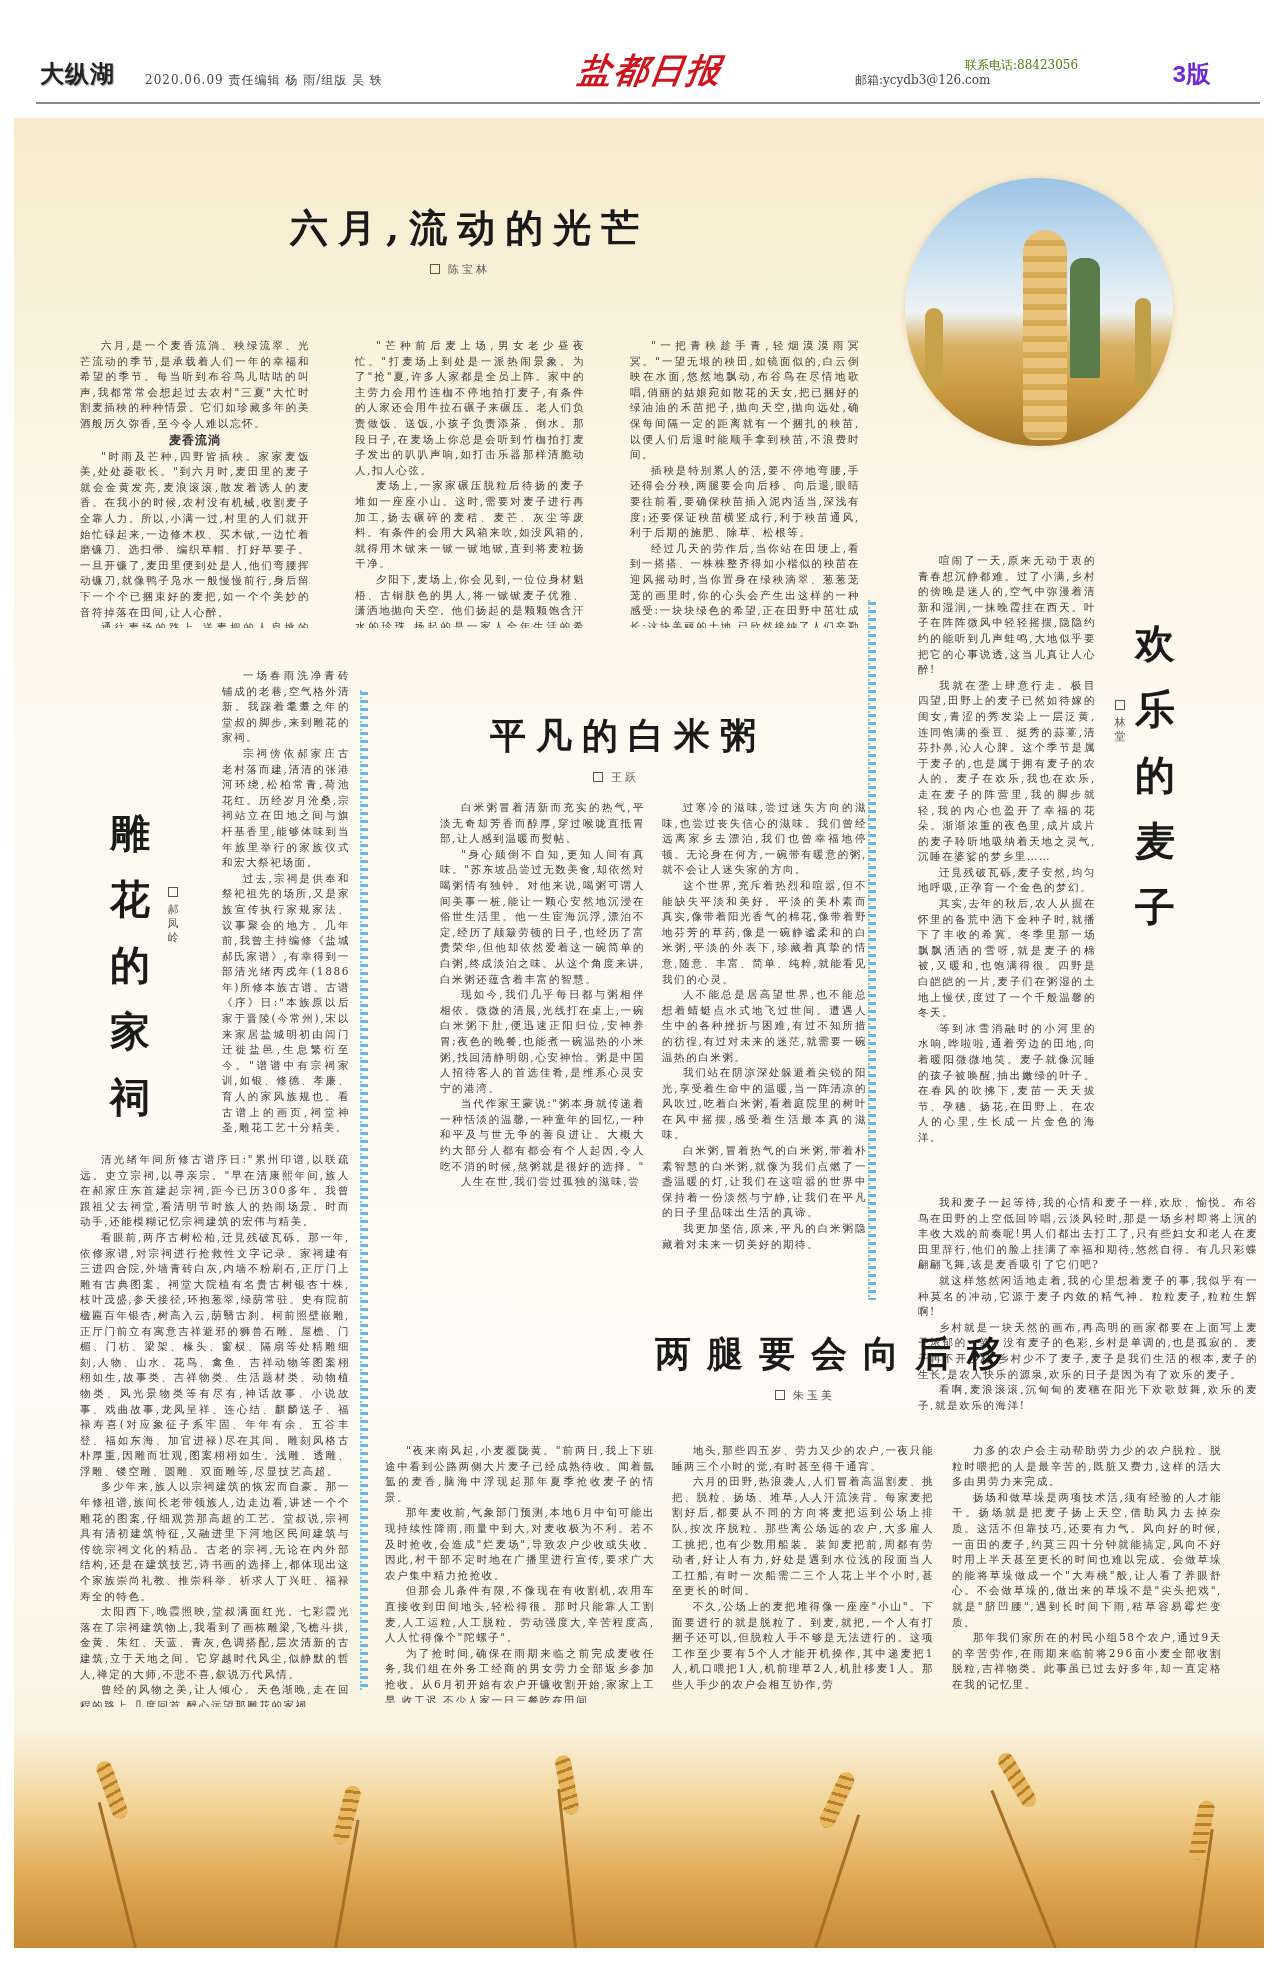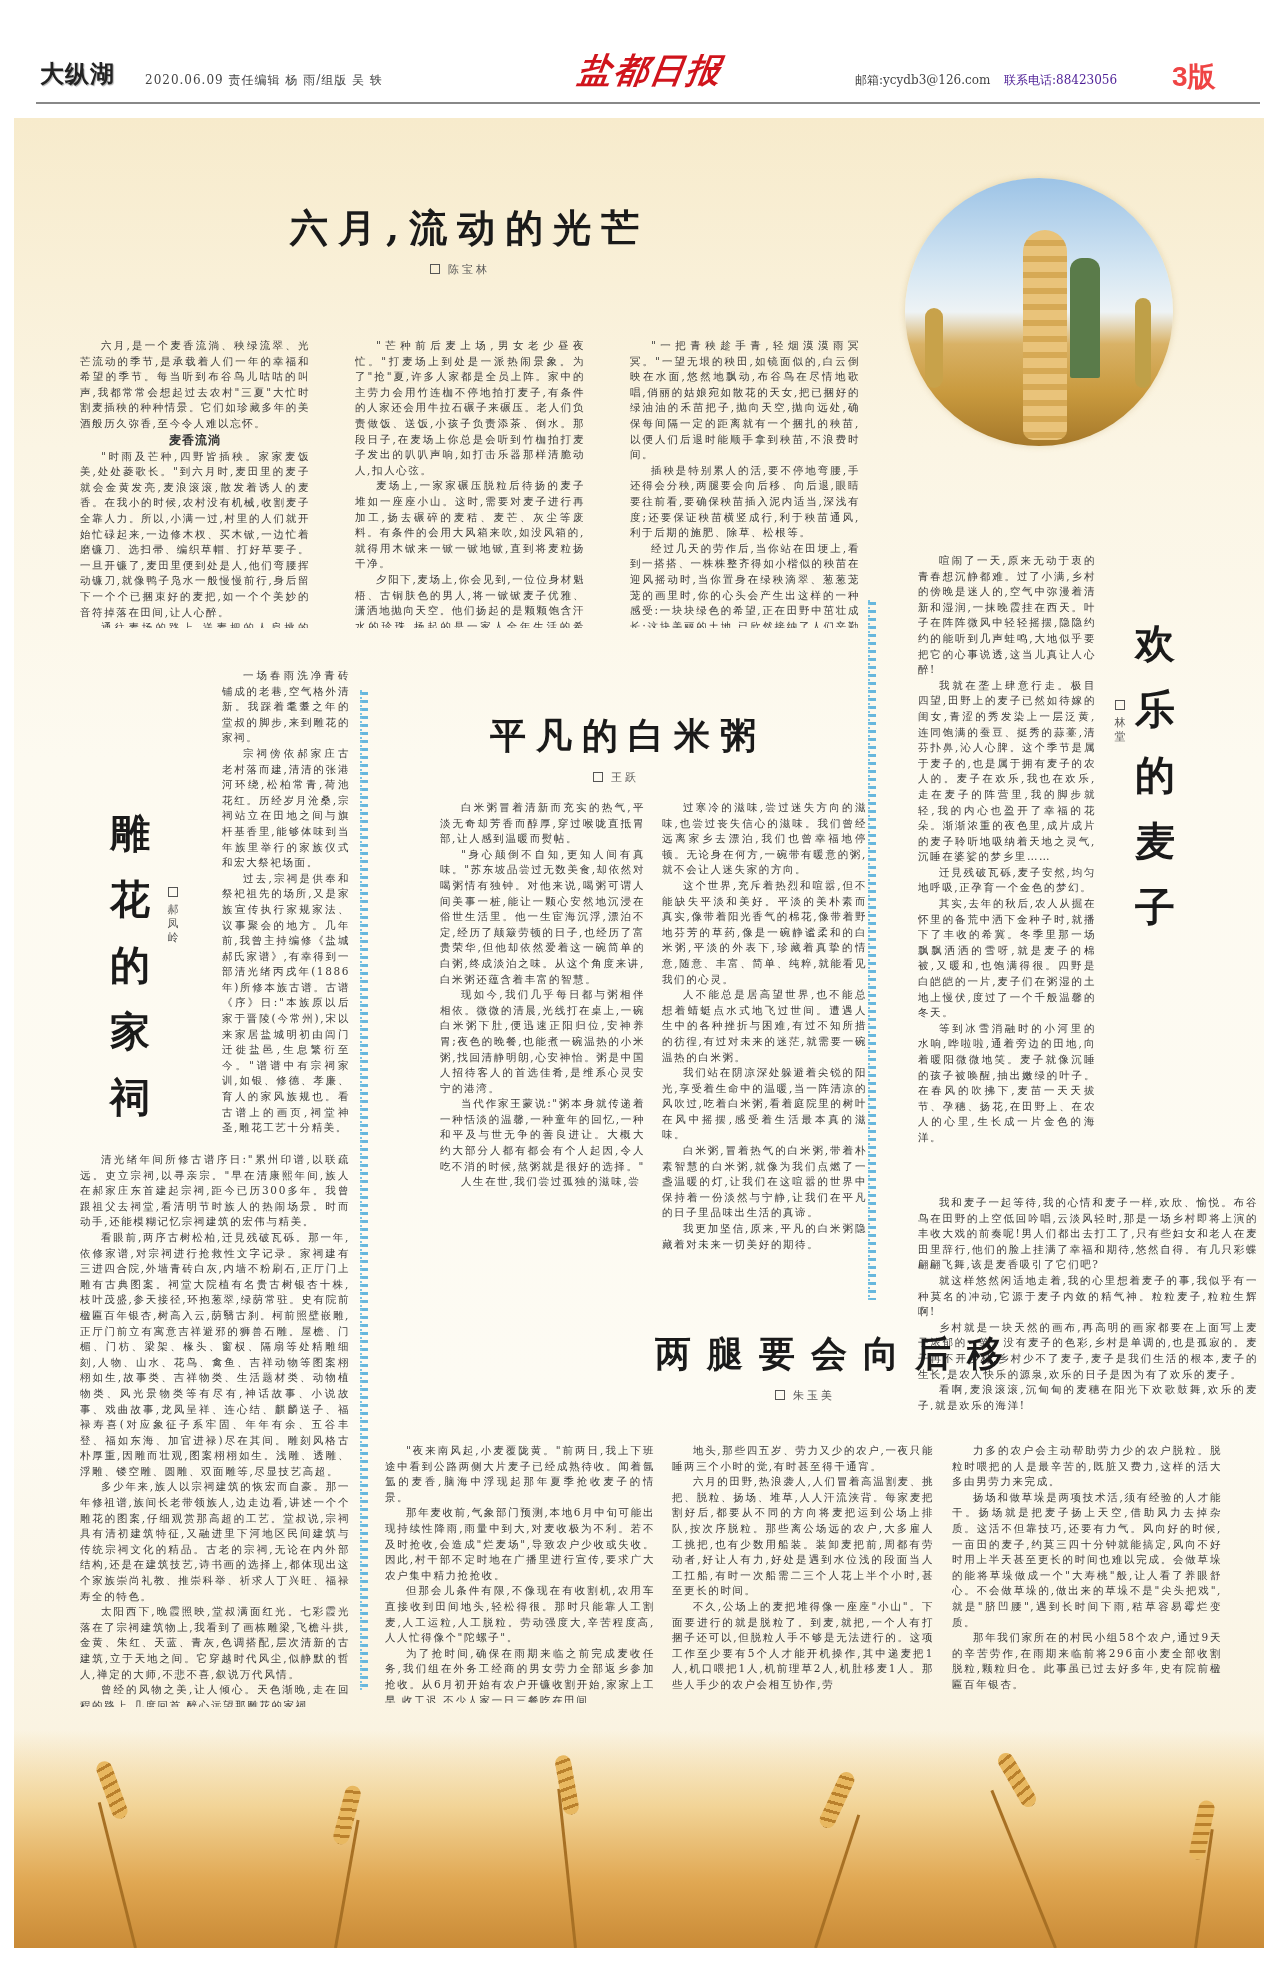--- a/index.html
+++ b/index.html
@@ -5,22 +5,22 @@
   * { box-sizing: border-box; margin: 0; padding: 0; }
   html, body { width: 1280px; height: 1965px; background: #ffffff; overflow: hidden; }
   body { position: relative; font-family: "DejaVu Serif", serif; color: #333; }
 
   
   .masthead { position: absolute; left: 0; top: 0; width: 1280px; height: 110px; background: #fff; }
   .mh-section { position: absolute; left: 40px; top: 58px; font-family: "DejaVu Sans", sans-serif; font-weight: bold; font-size: 24px; color: #222; text-shadow: 1px 1px 1px #aaa; letter-spacing: 1px; }
   .mh-date { position: absolute; left: 145px; top: 72px; font-size: 12px; color: #444; letter-spacing: 1px; }
   .mh-logo { position: absolute; left: 578px; top: 48px; font-family: "DejaVu Serif", serif; font-style: italic; font-weight: bold; font-size: 34px; color: #d0141c; letter-spacing: 2px; transform: skewX(-8deg); }
   .mh-email { position: absolute; left: 855px; top: 72px; font-size: 12px; color: #444; }
-  .mh-phone { position: absolute; left: 965px; top: 72px; font-size: 12px; color: #4c1d95; margin-left: 39px; }
-  .mh-page { position: absolute; left: 1172px; top: 58px; font-family: Liberation Sans, sans-serif; font-weight: bold; font-size: 28px; color: #ef4444; }
+  .mh-phone { position: absolute; left: 965px; top: 57px; font-size: 12px; color: #4d7c0f; }
+  .mh-page { position: absolute; left: 1172px; top: 58px; font-family: Liberation Mono, monospace; font-weight: bold; font-size: 24px; color: #6d28d9; }
   .mh-rule { position: absolute; left: 36px; right: 20px; top: 102px; height: 2px; background: #888; }
 
   
   .canvas { position: absolute; left: 14px; top: 118px; width: 1250px; height: 1830px;
     background: linear-gradient(180deg, #f7ebcc 0%, #fbf5e4 18%, #fdfaf0 35%, #fdfbf3 70%, #f8eed6 100%); }
 
   .photo-circle { position: absolute; left: 905px; top: 178px; width: 268px; height: 268px; border-radius: 50%; overflow: hidden;
     background: linear-gradient(180deg, #9cc3e6 0%, #d6e7f3 35%, #eef3f5 50%, #d9b266 62%, #c99a3e 80%, #a5782a 100%); box-shadow: 0 0 6px rgba(180,150,80,0.3); }
   .photo-circle .ear { position: absolute; left: 118px; top: 52px; width: 44px; height: 210px; border-radius: 22px 22px 10px 10px;
     background: repeating-linear-gradient(180deg, #e9c37a 0 10px, #d6a955 10px 16px); }
@@ -151,21 +151,21 @@
   <p>为了抢时间,确保在雨期来临之前完成麦收任务,我们组在外务工经商的男女劳力全部返乡参加抢收。从6月初开始有农户开镰收割开始,家家上工早,收工迟,不少人家一日三餐吃在田间</p>
 </div>
 <div class="col" style="left:672px; top:1443px; width:262px; height:260px;">
   <p>地头,那些四五岁、劳力又少的农户,一夜只能睡两三个小时的觉,有时甚至得干通宵。</p>
   <p>六月的田野,热浪袭人,人们冒着高温割麦、挑把、脱粒、扬场、堆草,人人汗流浃背。每家麦把割好后,都要从不同的方向将麦把运到公场上排队,按次序脱粒。那些离公场远的农户,大多雇人工挑把,也有少数用船装。装卸麦把前,周都有劳动者,好让人有力,好处是遇到水位浅的段面当人工扛船,有时一次船需二三个人花上半个小时,甚至更长的时间。</p>
   <p>不久,公场上的麦把堆得像一座座"小山"。下面要进行的就是脱粒了。到麦,就把,一个人有打捆子还可以,但脱粒人手不够是无法进行的。这项工作至少要有5个人才能开机操作,其中递麦把1人,机口喂把1人,机前理草2人,机肚移麦1人。那些人手少的农户会相互协作,劳</p>
 </div>
 <div class="col" style="left:952px; top:1443px; width:270px; height:260px;">
   <p>力多的农户会主动帮助劳力少的农户脱粒。脱粒时喂把的人是最辛苦的,既脏又费力,这样的活大多由男劳力来完成。</p>
   <p>扬场和做草垛是两项技术活,须有经验的人才能干。扬场就是把麦子扬上天空,借助风力去掉杂质。这活不但靠技巧,还要有力气。风向好的时候,一亩田的麦子,约莫三四十分钟就能搞定,风向不好时用上半天甚至更长的时间也难以完成。会做草垛的能将草垛做成一个"大寿桃"般,让人看了养眼舒心。不会做草垛的,做出来的草垛不是"尖头把戏",就是"脐凹腰",遇到长时间下雨,秸草容易霉烂变质。</p>
-  <p>那年我们家所在的村民小组58个农户,通过9天的辛苦劳作,在雨期来临前将296亩小麦全部收割脱粒,颗粒归仓。此事虽已过去好多年,史有院前楹匾百年银杏。</p>
+  <p>那年我们家所在的村民小组58个农户,通过9天的辛苦劳作,在雨期来临前将296亩小麦全部收割脱粒,吉祥物类。此事虽已过去好多年,却一直定格在我的记忆里。</p>
 </div>
 
 <div class="wheat-footer">
   <div class="stalk" style="left:120px; height:150px; transform:rotate(-14deg);"></div>
   <div class="head" style="left:90px; top:30px; transform:rotate(-20deg);"></div>
   <div class="stalk" style="left:320px; height:130px; transform:rotate(10deg);"></div>
   <div class="head" style="left:325px; top:55px; transform:rotate(15deg);"></div>
   <div class="stalk" style="left:560px; height:160px; transform:rotate(-6deg);"></div>
   <div class="head" style="left:545px; top:25px; transform:rotate(-10deg);"></div>
   <div class="stalk" style="left:800px; height:140px; transform:rotate(18deg);"></div>

